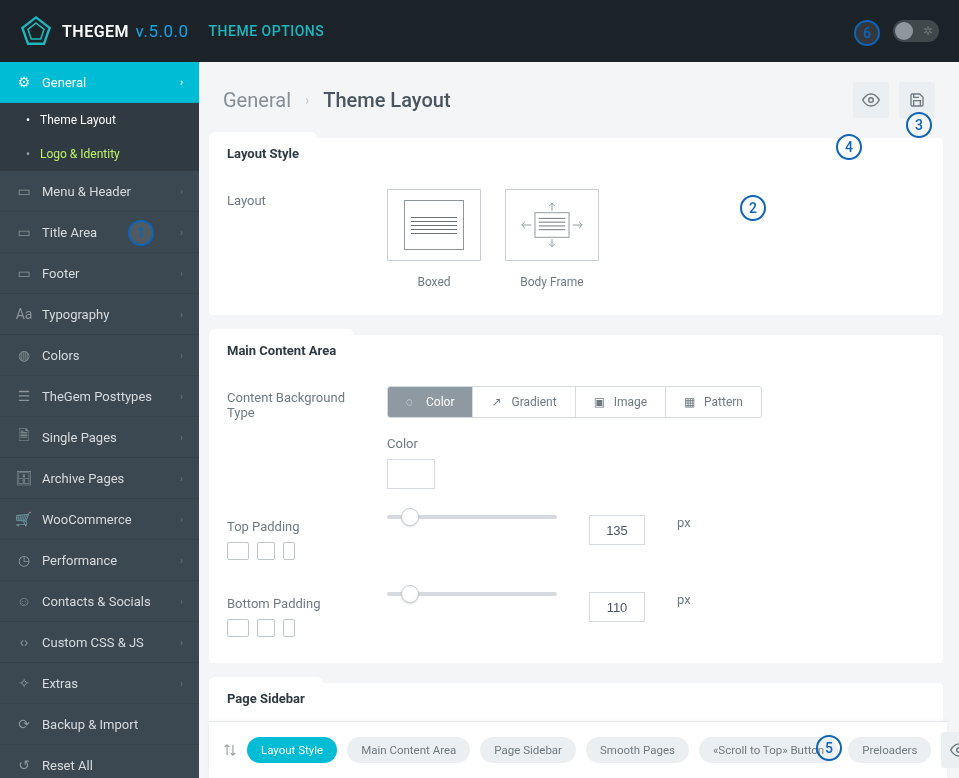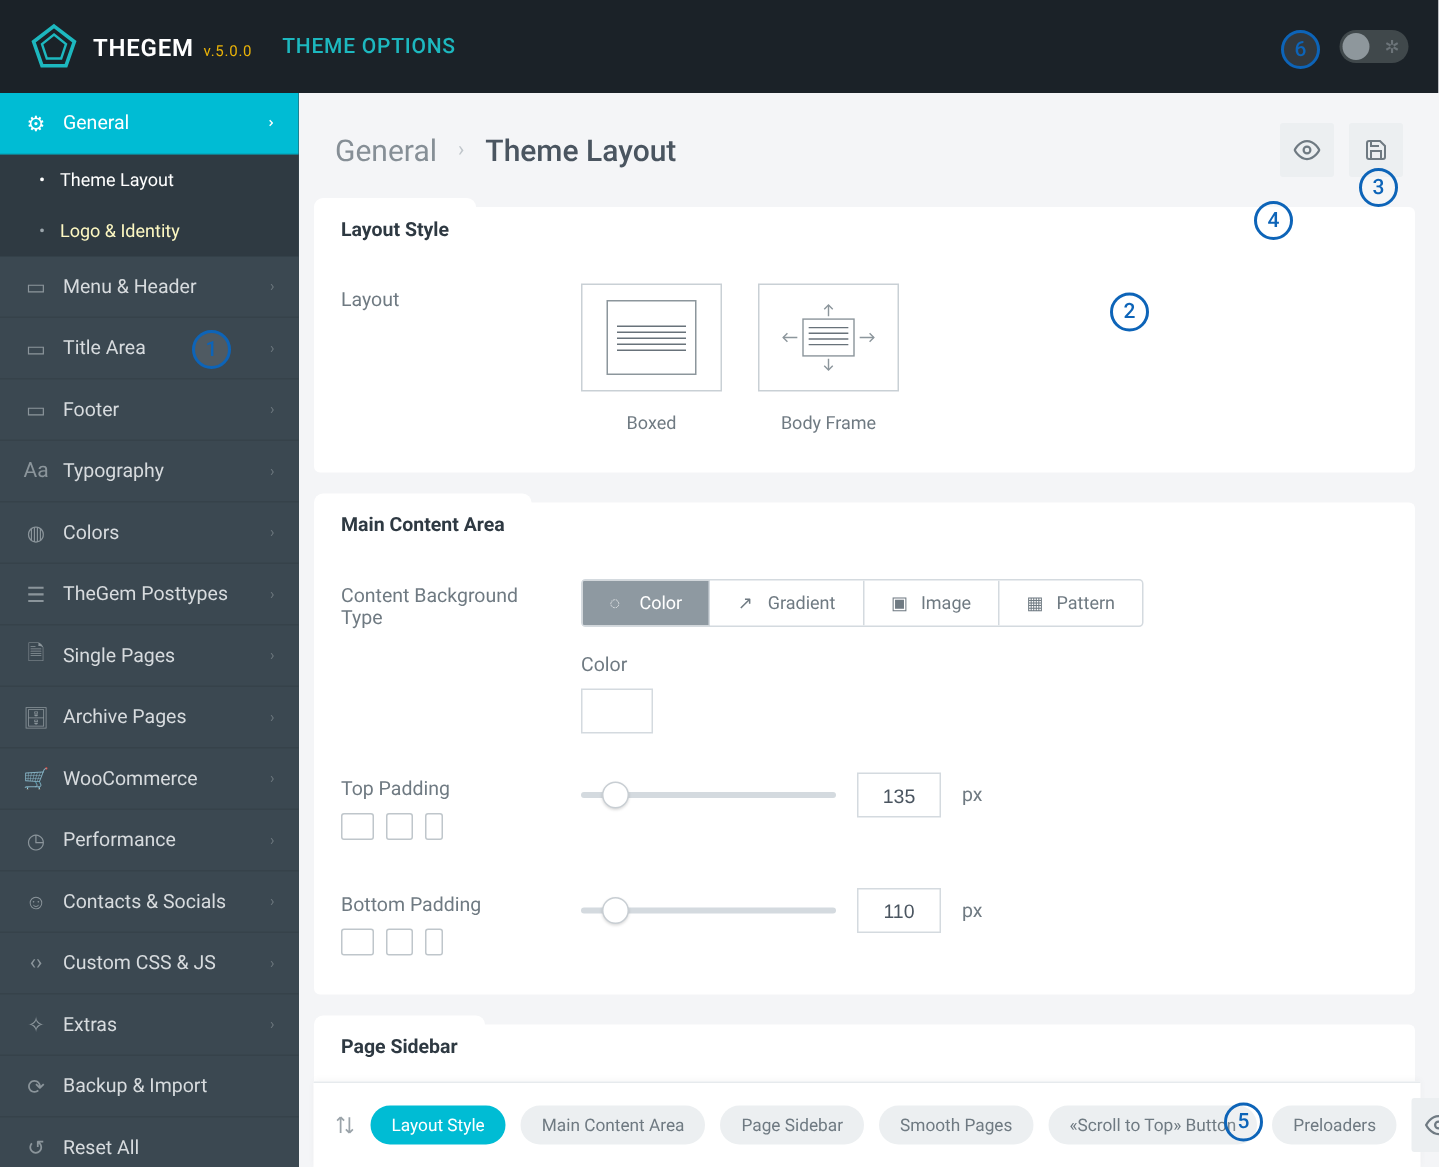--- a/index.html
+++ b/index.html
@@ -15,21 +15,21 @@
   height: 62px;
   background: #1b2228;
   display: flex;
   align-items: center;
   padding: 0 20px;
   position: relative;
 }
 .logo-wrap { display: flex; align-items: center; gap: 10px; }
 .logo-wrap svg { width: 32px; height: 32px; }
 .brand { color: #fff; font-size: 16px; font-weight: 600; letter-spacing: 0.5px; }
-.brand-ver { color: #eab308; font-size: 10px; font-weight: 400; margin-left: 2px; }
+.brand-ver { color: #0ea5e9; font-size: 17px; font-weight: 400; margin-left: 2px; }
 .theme-options { color: #1db8bf; font-size: 14px; margin-left: 20px; letter-spacing: 0.5px; font-weight:500;}
 .top-right { margin-left: auto; display: flex; align-items: center; gap: 10px; }
 .toggle {
   width: 46px; height: 22px; background: #40484b; border-radius: 20px;
   display:flex; align-items:center; padding:2px; position:relative;
 }
 .toggle .knob { width:18px; height:18px; background:#8e979c; border-radius:50%; }
 .toggle .sun { position:absolute; right:6px; color:#6c7479; font-size:12px;}
 .layout-wrap { display:flex; height: calc(100% - 62px); }
 .sidebar {
@@ -39,21 +39,21 @@
 .side-item {
   display:flex; align-items:center; padding: 12px 16px; gap:10px;
   border-bottom: 1px solid rgba(0,0,0,0.08); cursor:pointer; position:relative;
 }
 .side-item .label { flex:1; color:#d7dbde; font-size:13px; }
 .side-item .chev { color:#6b767d; font-size:10px; }
 .side-item.active { background:#00bcd4; }
 .side-item.active .label { color:#fff; }
 .side-item.active .chev { color:#fff; transform: rotate(-90deg);}
 .sub-items { background:#2f3a42; }
-.sub-item { padding: 10px 16px 10px 40px; font-size:12px; color:#fef9c3; cursor:pointer; position:relative;}
+.sub-item { padding: 10px 16px 10px 40px; font-size:12px; color:#bef264; cursor:pointer; position:relative;}
 .sub-item::before { content:"•"; position:absolute; left:26px; color:#9ba5ab;}
 .sub-item.sel { color:#fff; }
 .sub-item.sel::before { color:#fff;}
 .side-icon { width:16px; height:16px; display:flex; align-items:center; justify-content:center; color:#8b959b; font-size:14px;}
 .side-item.active .side-icon{ color:#fff;}
 .main { flex:1; overflow-y:auto; position:relative; }
 .page-header {
   display:flex; align-items:center; padding: 20px 24px; gap:14px;
 }
 .crumb { color:#868f96; font-size:20px; }
@@ -86,21 +86,21 @@
 }
 .layout-inner .line{ height:1px; background:#68727a;}
 .layout-opt .opt-label { font-size:12px; color:#6f7a82; margin-top:14px; display:block;}
 .body-frame-box{ position:relative; padding:12px;}
 .seg-group { display:flex; border:1px solid #d4dadf; border-radius:3px; overflow:hidden;}
 .seg { padding: 8px 18px; font-size:12px; color:#6f7a82; border-right:1px solid #d4dadf; display:flex; align-items:center; gap:6px; cursor:pointer;}
 .seg:last-child{ border-right:none;}
 .seg.active{ background:#8e99a1; color:#fff;}
 .seg svg, .seg .seg-icon{width:14px;height:14px;}
 .color-swatch{ width:48px; height:30px; border:1px solid #d4dadf; background:#fff; cursor:pointer;}
-.slider-row{ display:flex; align-items:center; gap:14px;}
+.slider-row{ display:flex; gap:32px;}
 .slider{ width:170px; height:4px; background:#d4dadf; position:relative; border-radius:2px;}
 .slider .knob{ width:18px; height:18px; background:#fff; border:1px solid #c8ced3; border-radius:50%; position:absolute; top:-7px; left:14px; box-shadow:0 1px 2px rgba(0,0,0,0.15);}
 .num-input{ width:56px; height:30px; border:1px solid #d4dadf; text-align:center; font-size:13px; color:#4a5560;}
 .unit{ color:#6f7a82; font-size:13px;}
 .device-icons{ display:flex; gap:8px; margin-top:8px;}
 .device-icons .dev{ width:22px; height:18px; border:1px solid #bfc6cb; border-radius:2px; cursor:pointer; display:flex; align-items:center; justify-content:center;}
 .device-icons .dev.d2{width:18px;}
 .device-icons .dev.d3{width:12px;}
 .toggle-pill { width:44px; height:22px; background:#e2e6e9; border-radius:20px; display:flex; align-items:center; padding:2px; cursor:pointer; position:relative;}
 .toggle-pill .knob{ width:18px; height:18px; background:#fff; border-radius:50%; box-shadow:0 1px 2px rgba(0,0,0,0.15);}

